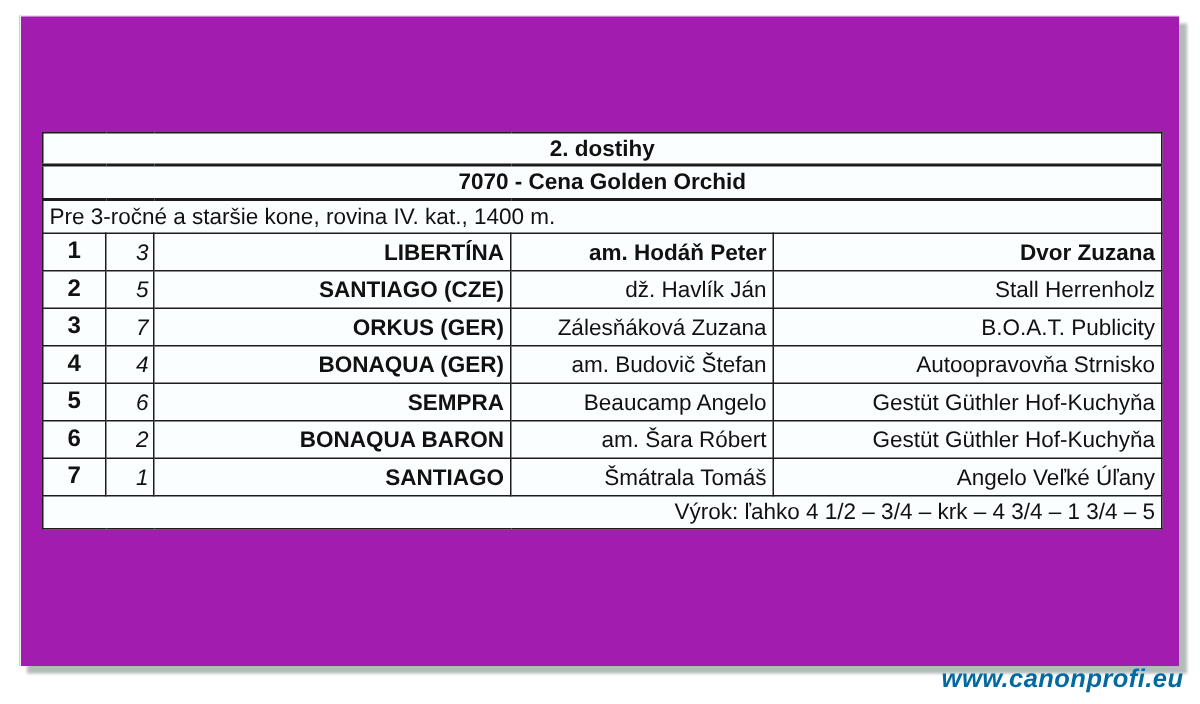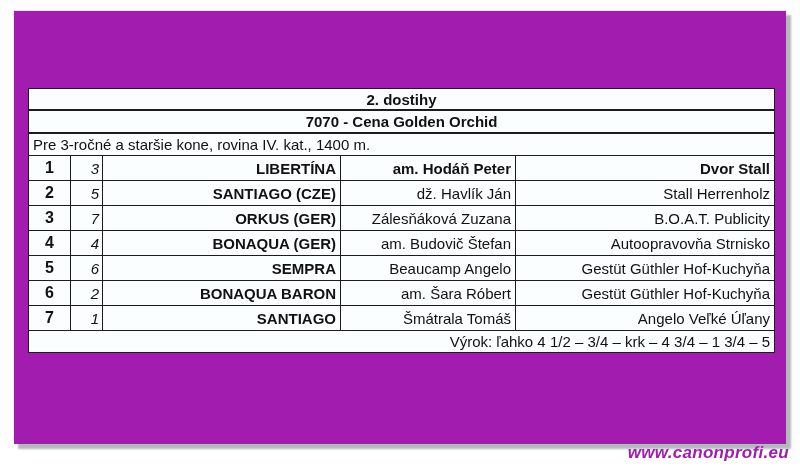--- a/index.html
+++ b/index.html
@@ -87,21 +87,21 @@
     height: 19px;
   }
   .watermark {
     position: absolute;
     right: 11px;
     top: 443px;
     font-style: italic;
     font-weight: bold;
     font-size: 17px;
     letter-spacing: 0.3px;
-    color: #a21caf;
+    color: #0369a1;
   }
 </style>
 </head>
 <body>
 
 <div class="page">
   <table class="race-table">
     <colgroup>
       <col style="width:42px">
       <col style="width:32px">
@@ -119,21 +119,21 @@
       <tr class="conditions-row">
         <td colspan="5">Pre 3-ročné a staršie kone, rovina IV. kat., 1400 m.</td>
       </tr>
     </thead>
     <tbody id="results-body">
         <tr>
     <td class="place">1</td>
     <td class="num">3</td>
     <td class="horse">LIBERTÍNA</td>
     <td class="jockey">am. Hodáň Peter</td>
-    <td class="owner">Dvor Stall</td>
+    <td class="owner">Dvor Zuzana</td>
   </tr>
         <tr>
     <td class="place">2</td>
     <td class="num">5</td>
     <td class="horse">SANTIAGO (CZE)</td>
     <td class="jockey">dž. Havlík Ján</td>
     <td class="owner">Stall Herrenholz</td>
   </tr>
         <tr>
     <td class="place">3</td>

